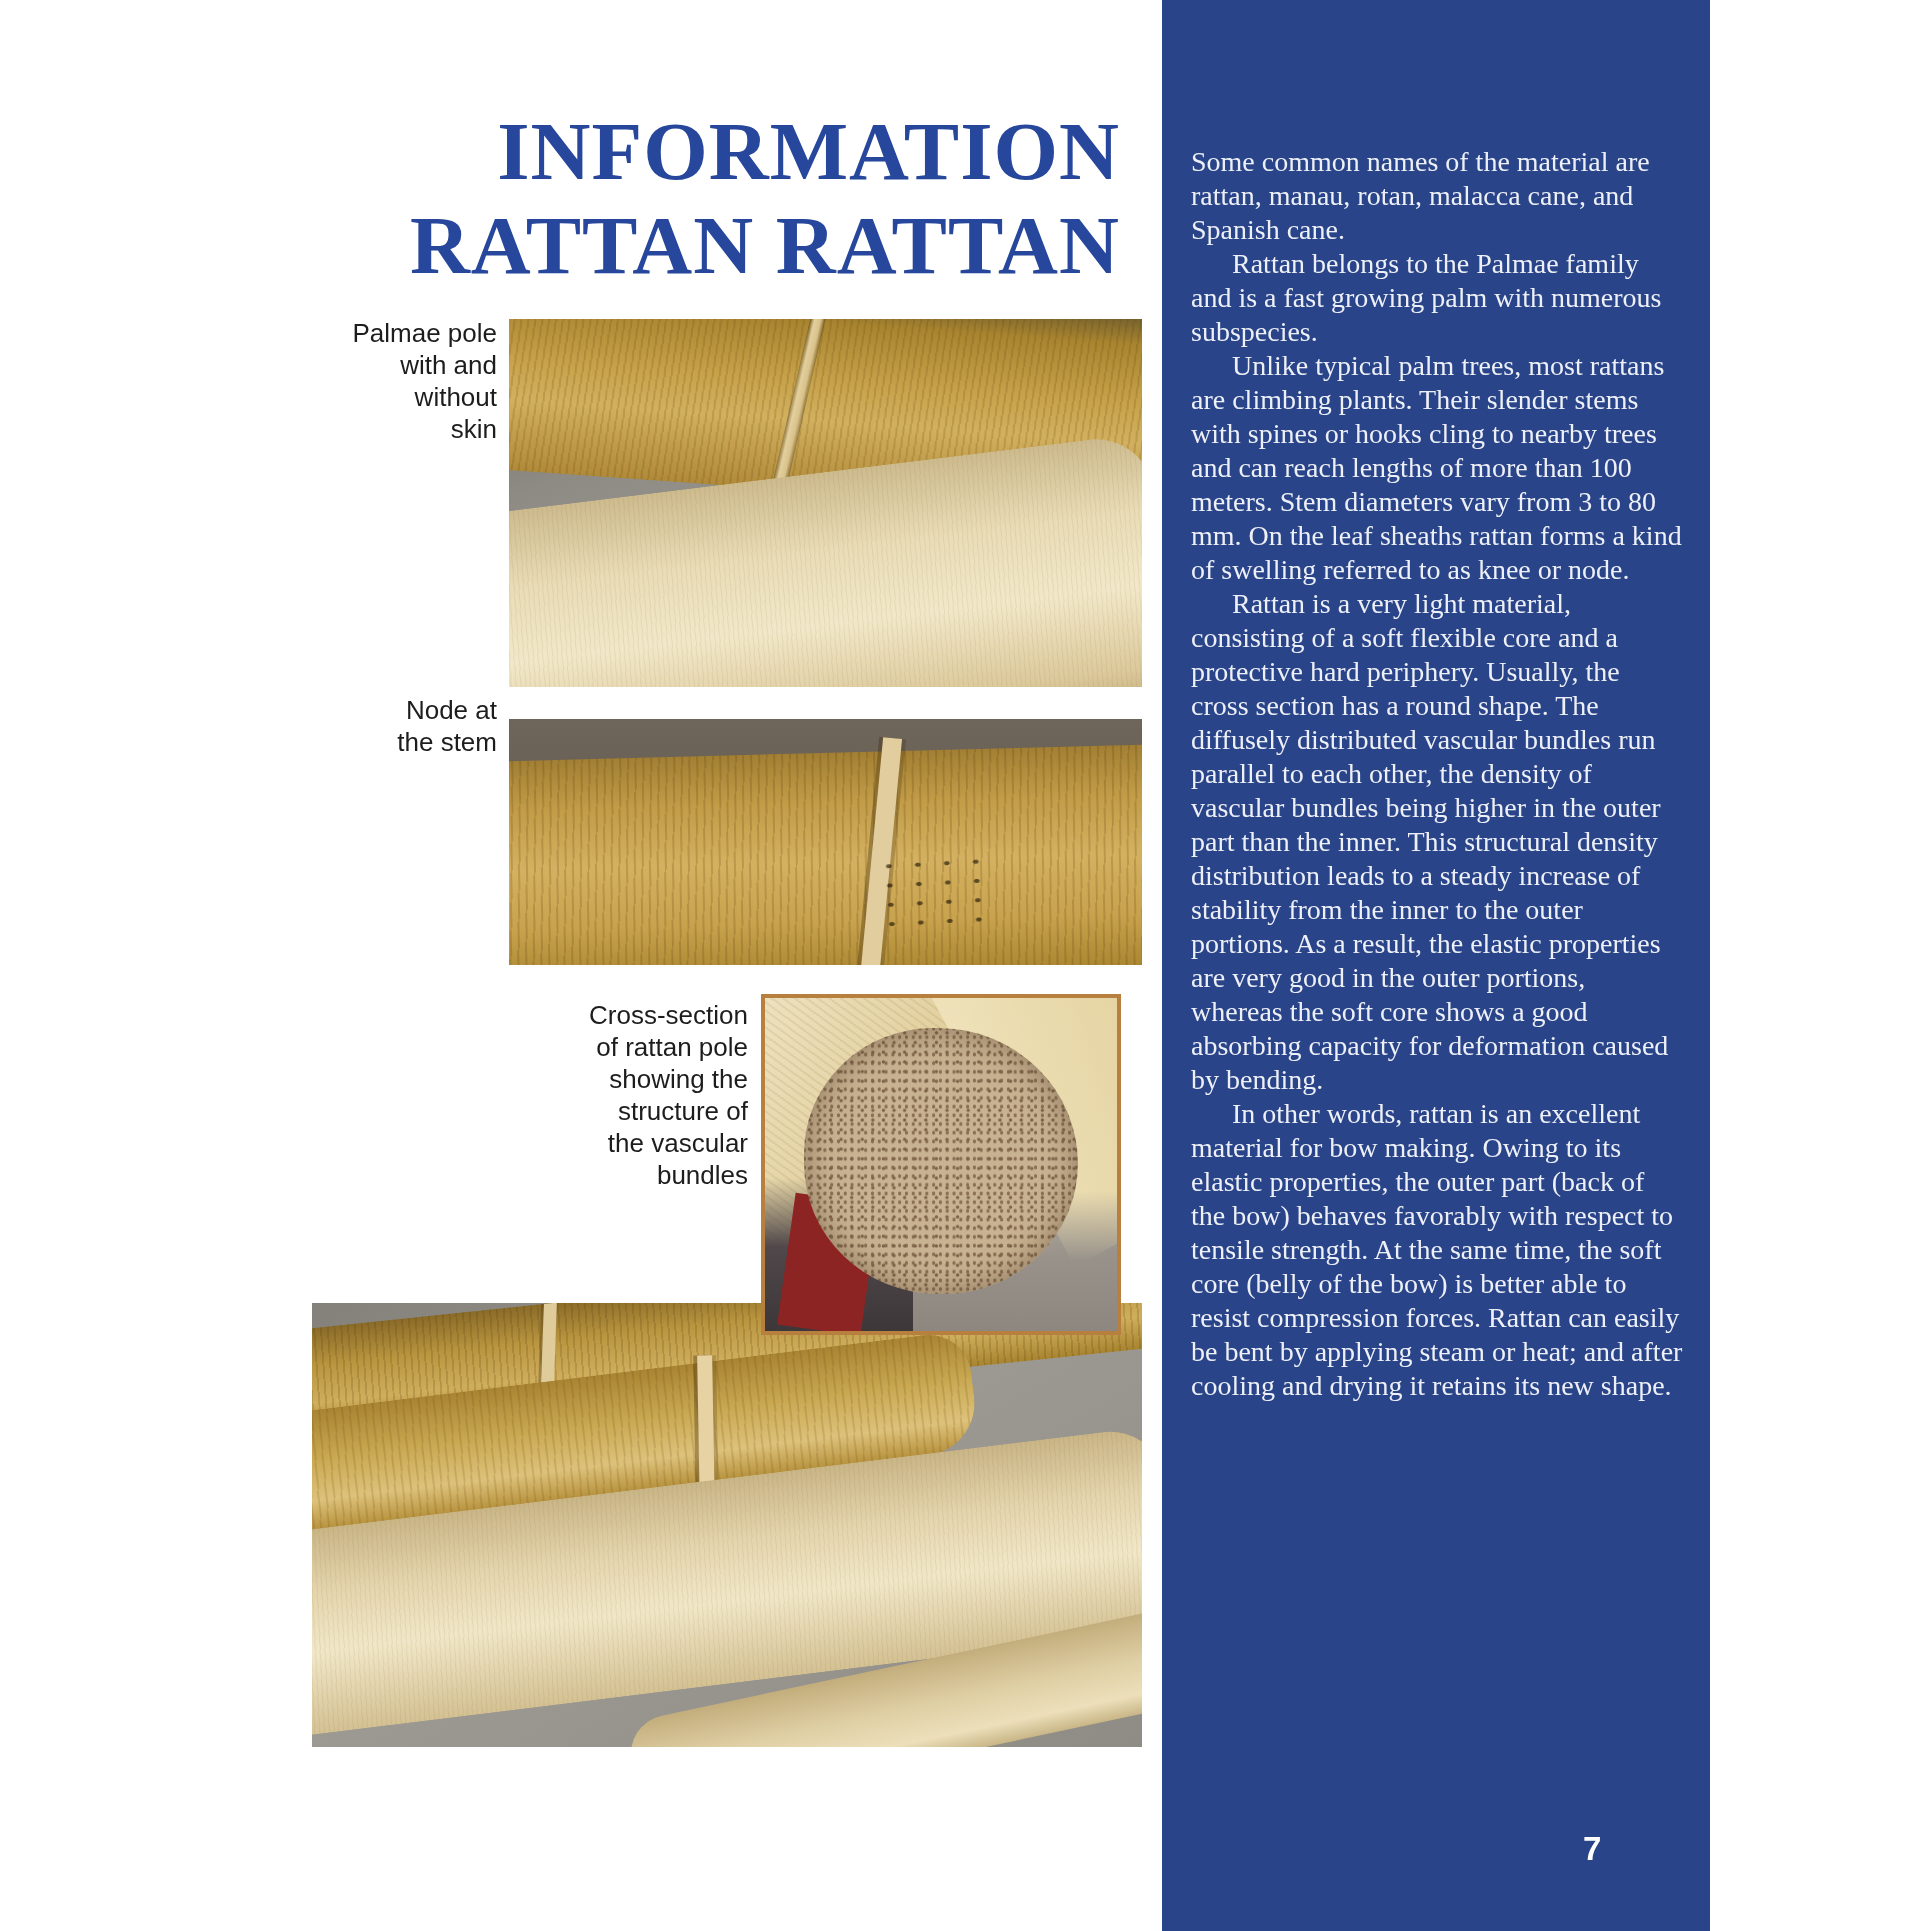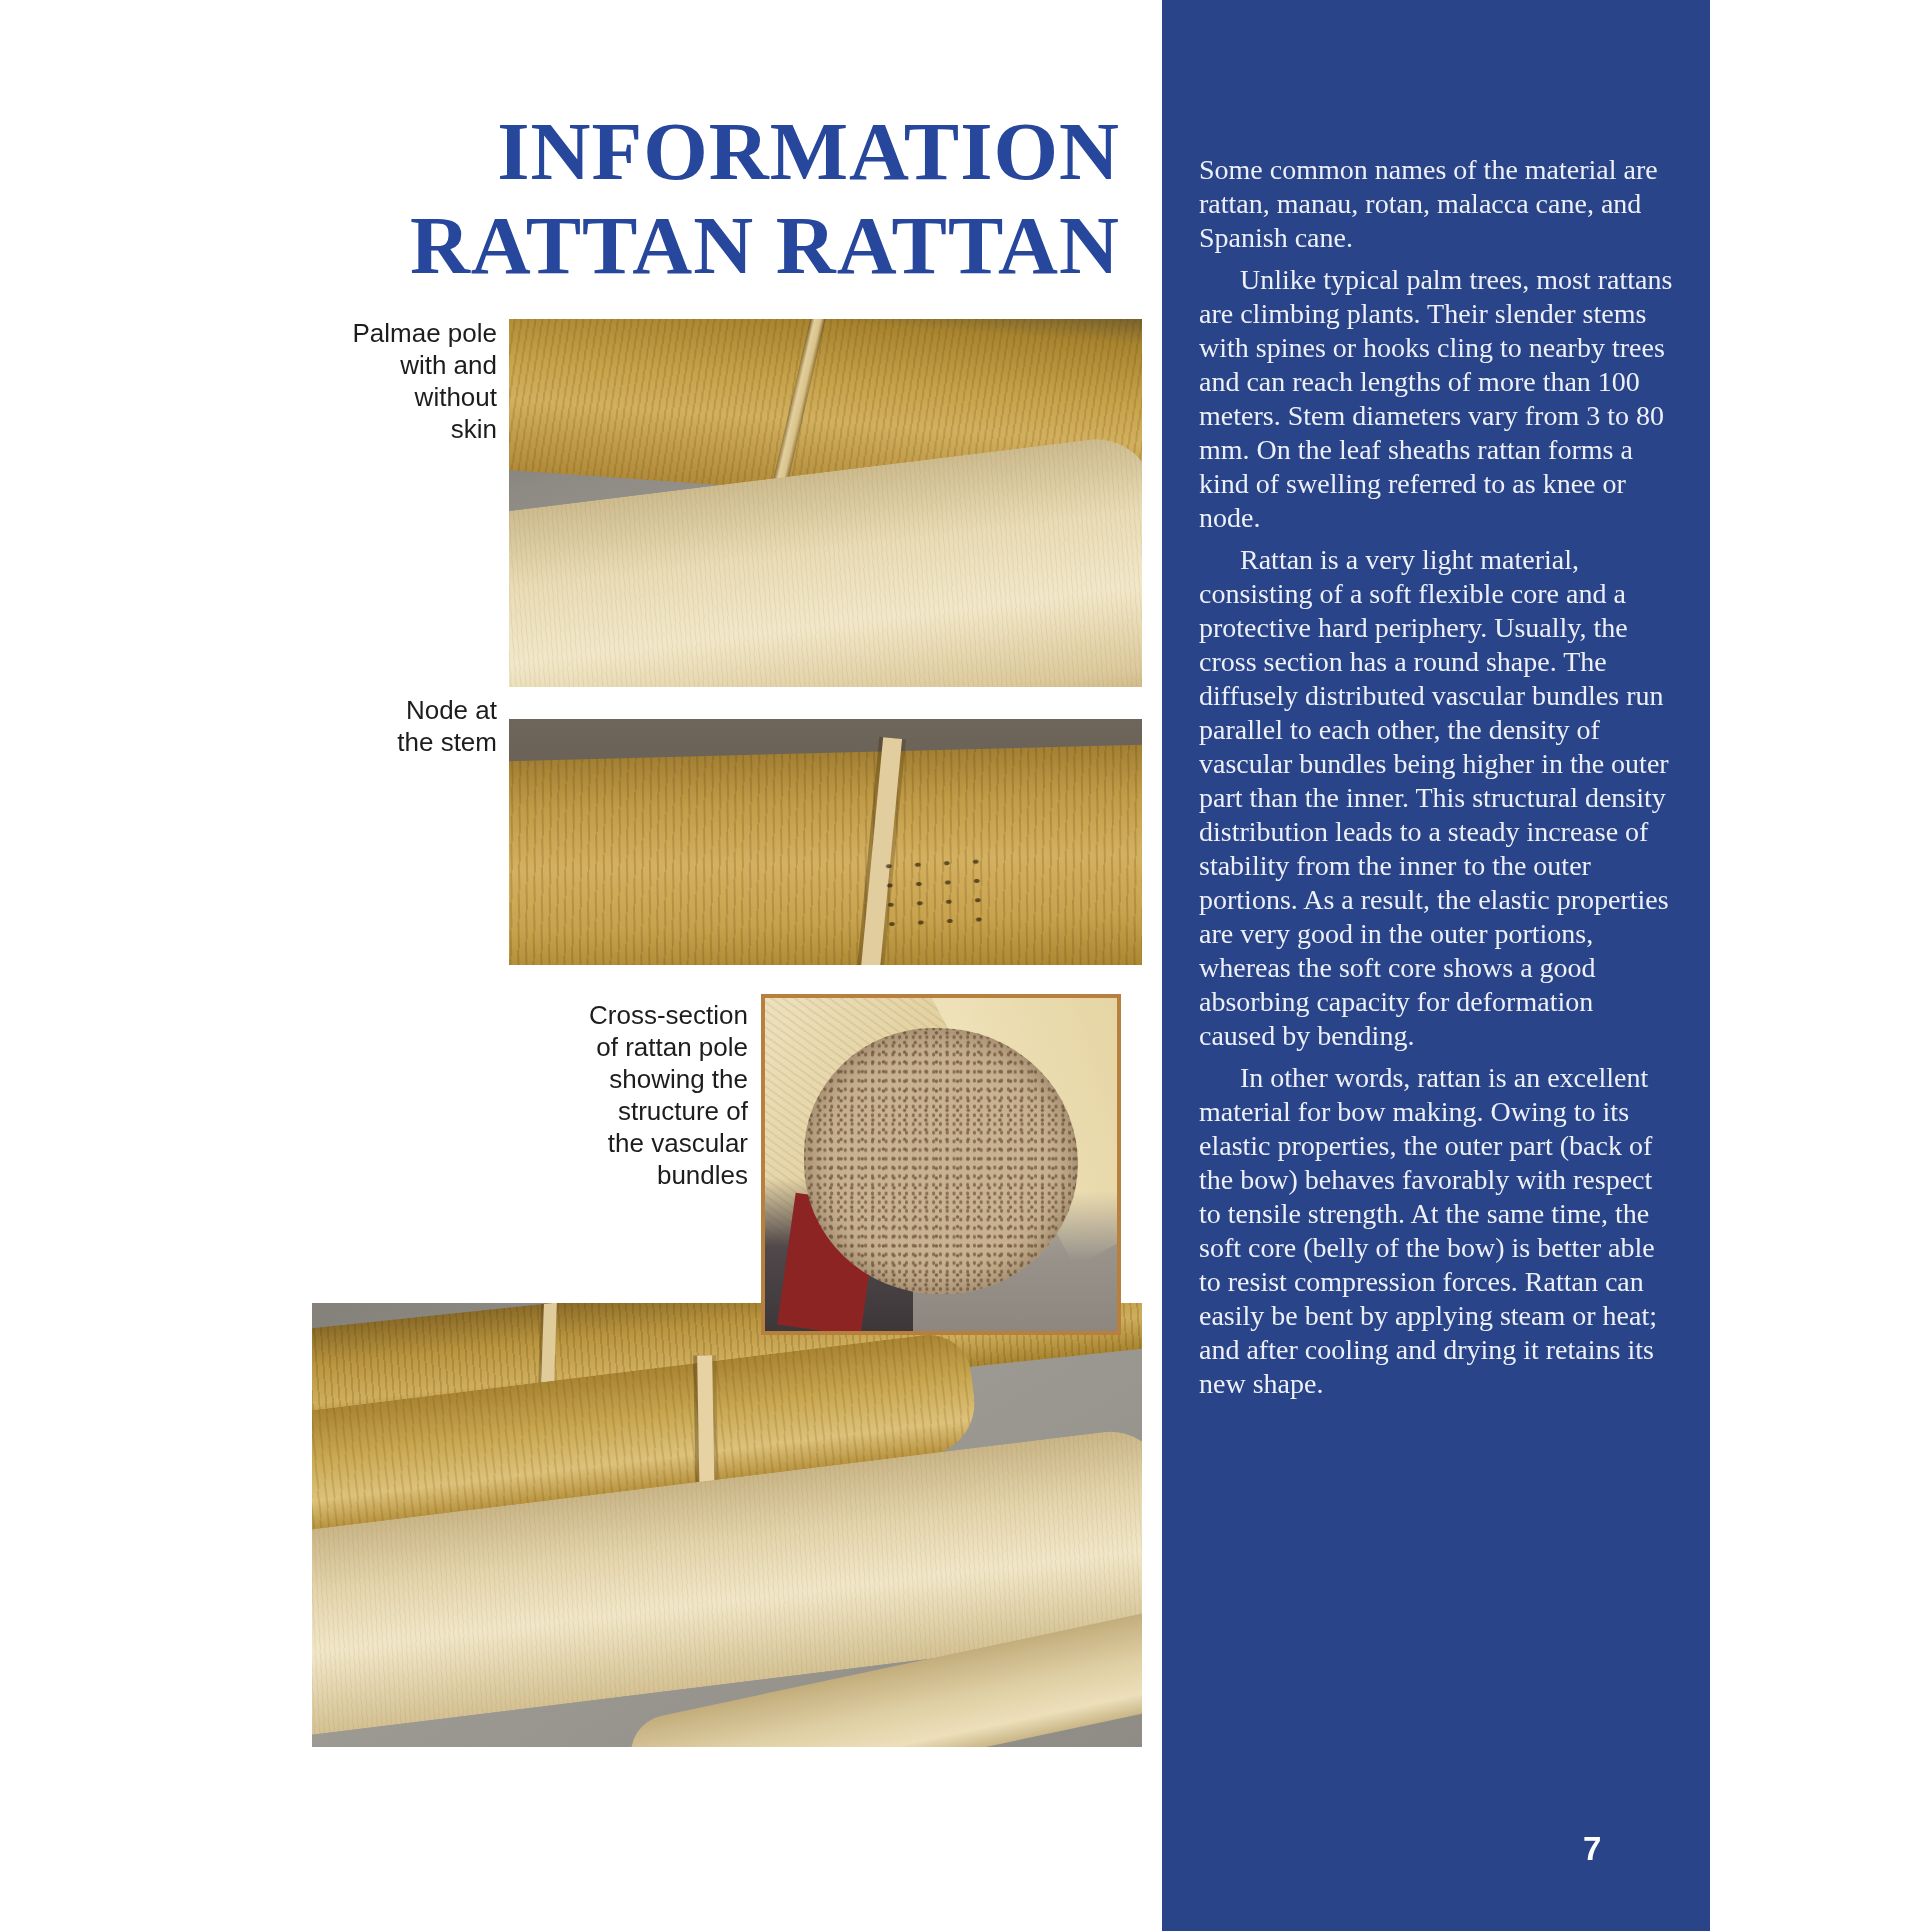--- a/index.html
+++ b/index.html
@@ -147,21 +147,21 @@
   .sidebar-text {
     position: absolute;
     top: 145px; left: 29px;
     width: 492px;
     color: #edf0f7;
     font-family: "Liberation Serif", serif;
     font-size: 28px;
     line-height: 34px;
     text-align: left;
   }
-  .sidebar-text p { margin: 8px; }
+  .sidebar-text p { margin: 0; }
   .sidebar-text p.indent { text-indent: 41px; }
   .page-number {
     position: absolute;
     left: 421px; top: 1830px;
     color: #ffffff;
     font-family: "Liberation Sans", sans-serif;
     font-size: 33px;
     font-weight: 700;
   }
 </style>
@@ -228,20 +228,21 @@
     <div class="p3-dark-bl"></div>
     <div class="p3-red"></div>
     <div class="p3-grey-br"></div>
     <div class="p3-circle"></div>
   </div>
 
 
   <div class="sidebar">
     <div class="sidebar-text">
       <p>Some common names of the material are rattan, manau, rotan, malacca cane, and Spanish cane.</p>
+      <p class="indent">Rattan belongs to the Palmae family and is a fast growing palm with numerous subspecies.</p>
       <p class="indent">Unlike typical palm trees, most rattans are climbing plants. Their slender stems with spines or hooks cling to nearby trees and can reach lengths of more than 100 meters. Stem diameters vary from 3 to 80 mm. On the leaf sheaths rattan forms a kind of swelling referred to as knee or node.</p>
       <p class="indent">Rattan is a very light material, consisting of a soft flexible core and a protective hard periphery. Usually, the cross section has a round shape. The diffusely distributed vascular bundles run parallel to each other, the density of vascular bundles being higher in the outer part than the inner. This structural density distribution leads to a steady increase of stability from the inner to the outer portions. As a result, the elastic properties are very good in the outer portions, whereas the soft core shows a good absorbing capacity for deformation caused by bending.</p>
       <p class="indent">In other words, rattan is an excellent material for bow making. Owing to its elastic properties, the outer part (back of the bow) behaves favorably with respect to tensile strength. At the same time, the soft core (belly of the bow) is better able to resist compression forces. Rattan can easily be bent by applying steam or heat; and after cooling and drying it retains its new shape.</p>
     </div>
     <div class="page-number">7</div>
   </div>
 
 </div>
 
 

